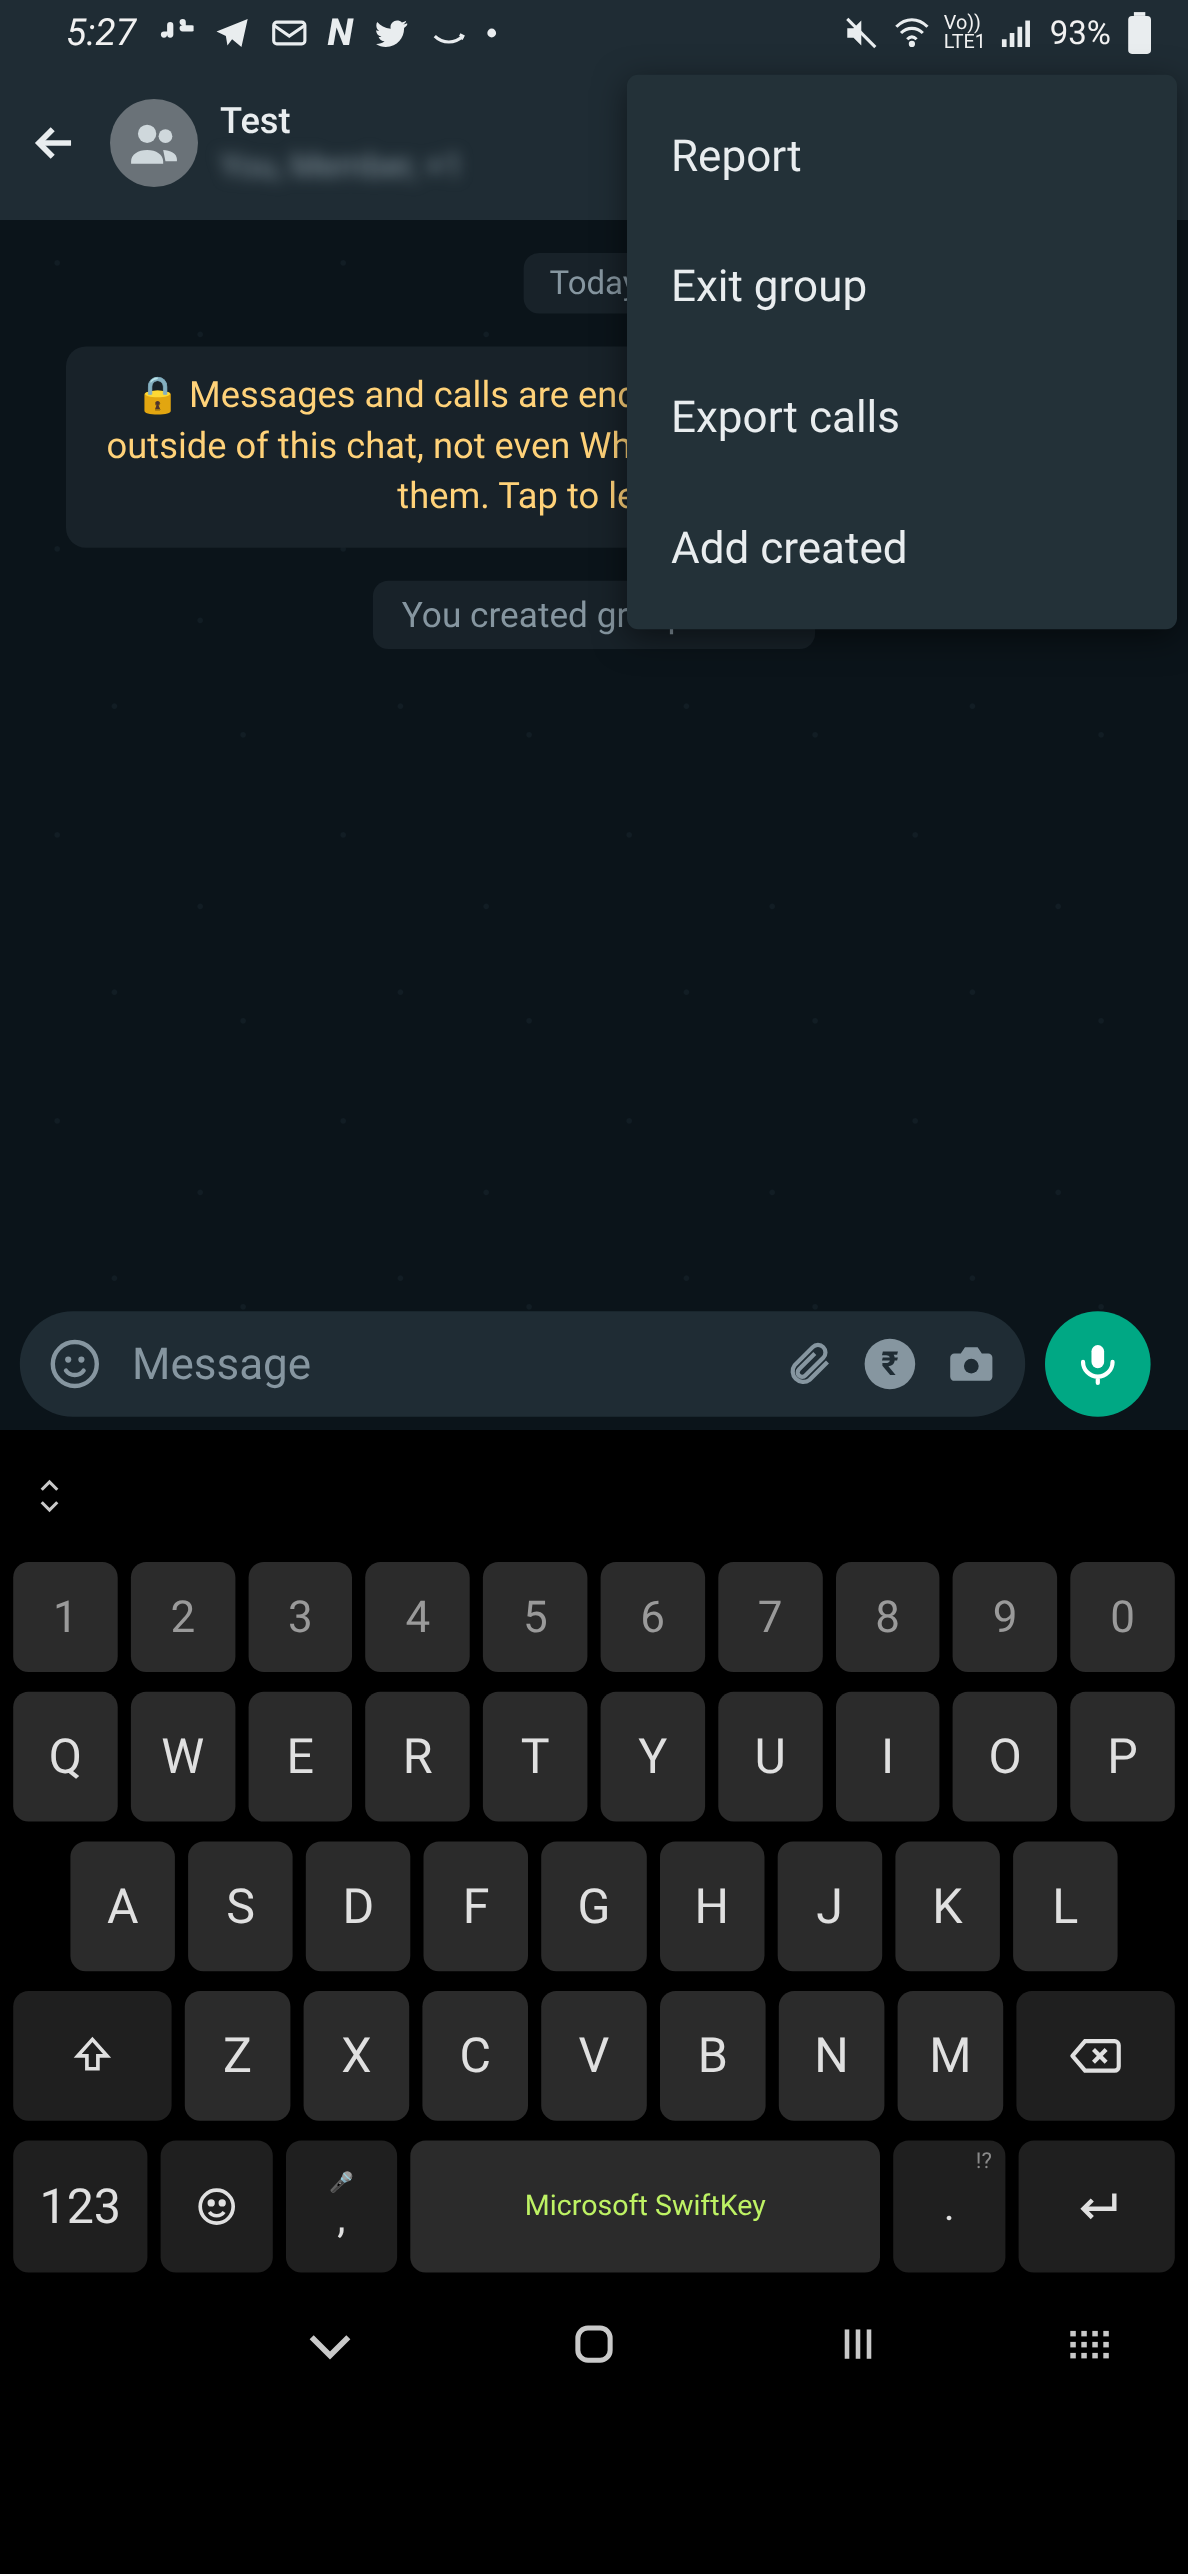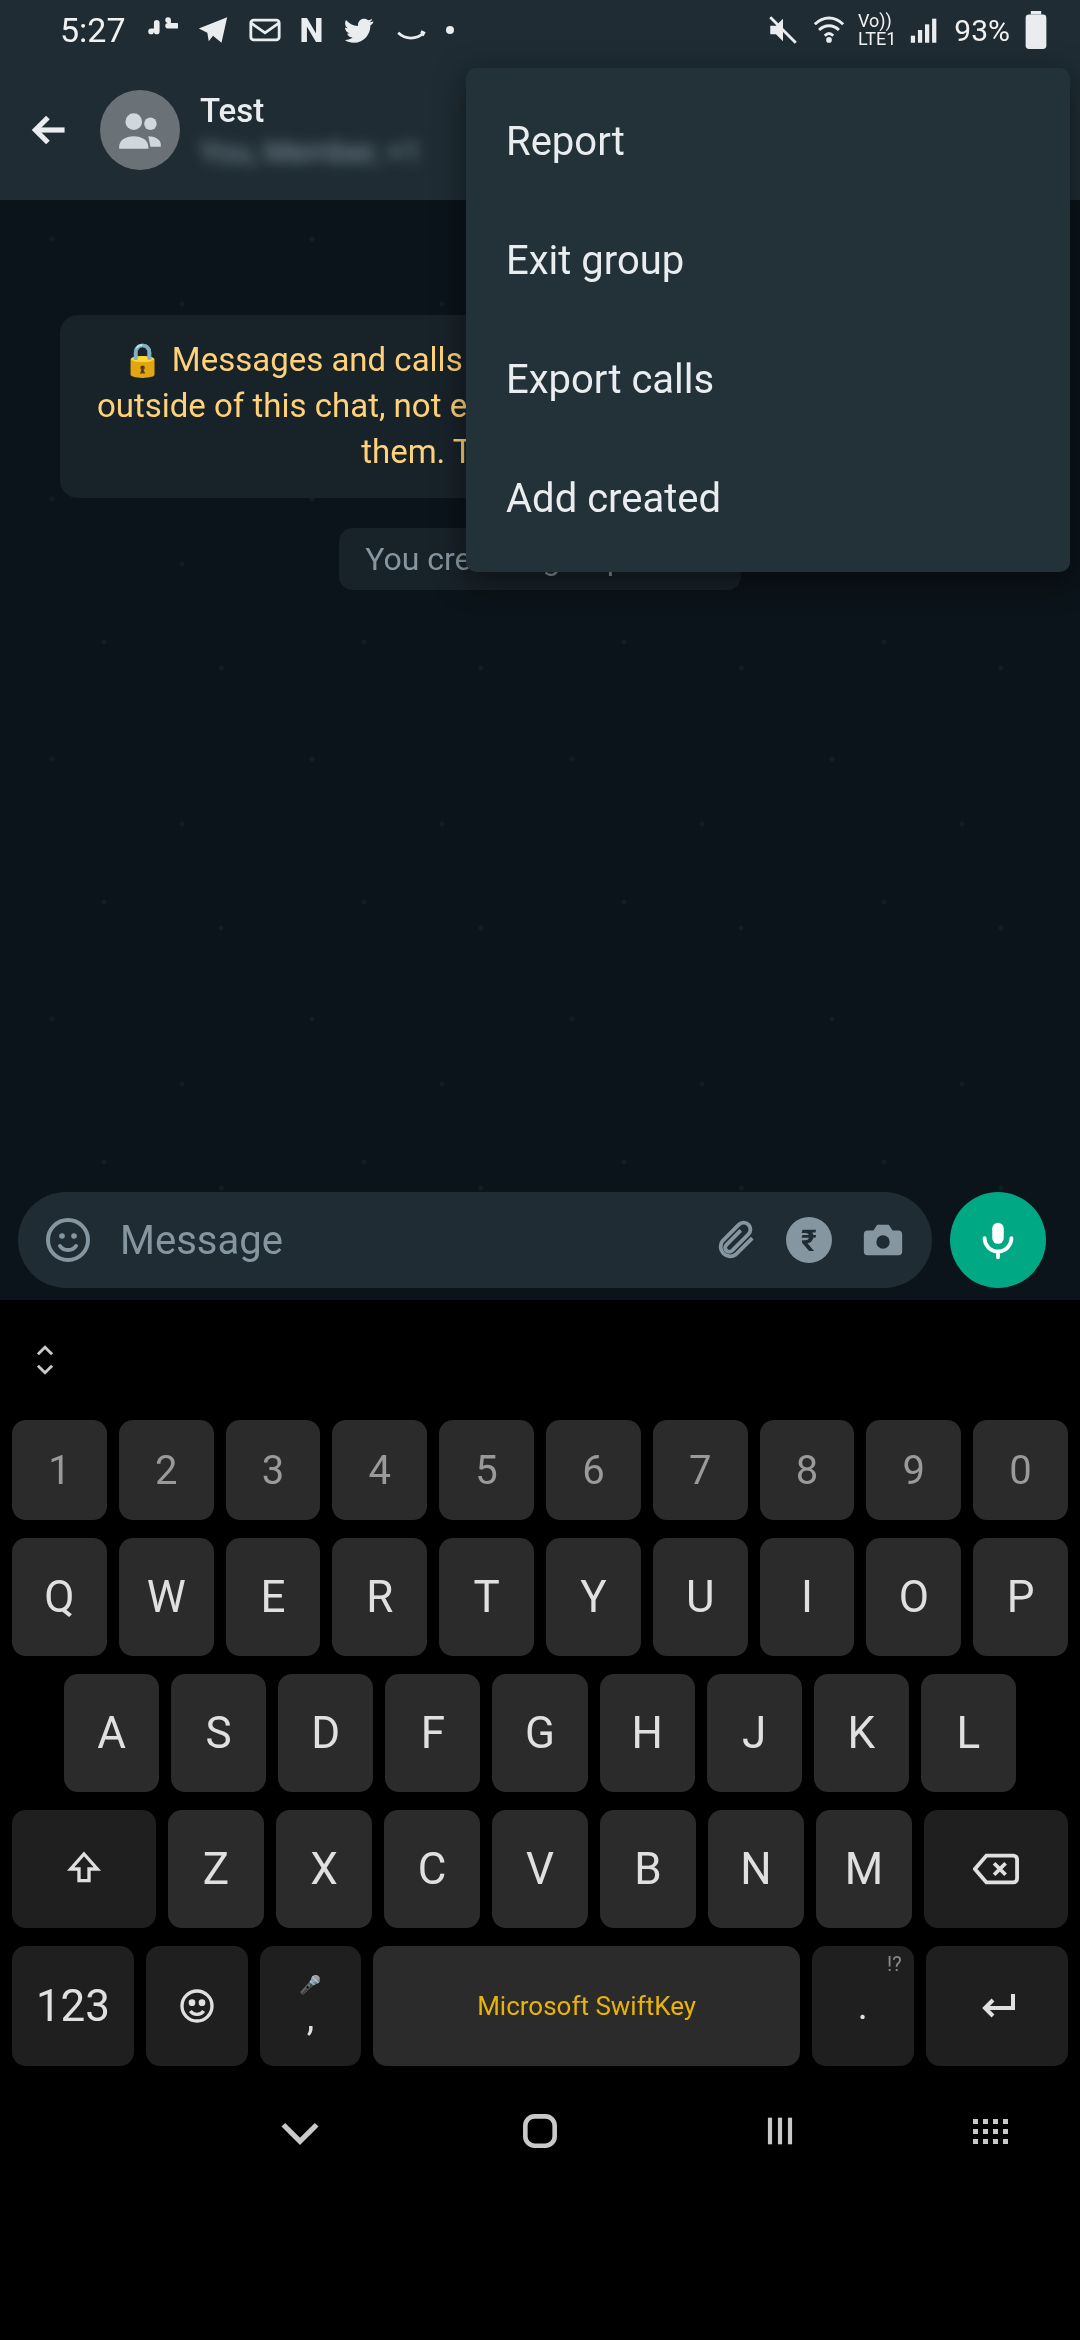--- a/index.html
+++ b/index.html
@@ -1,20 +1,20 @@
 <!DOCTYPE html>
 <html><head>
 <meta charset="utf-8">
 <style>
   * { margin:0; padding:0; box-sizing:border-box; font-family:-apple-system,Roboto,Arial,sans-serif; }
   html,body { width:1080px; height:2340px; background:#000; overflow:hidden; }
   .screen { width:1080px; height:2340px; position:relative; background:#0b141a; color:#e9edef; }
   
   .status-bar { height:60px; display:flex; justify-content:space-between; align-items:center; padding:0 30px 0 60px; font-size:34px; color:#f1f1f1; background:#1f2c34; }
-  .status-left { display:flex; align-items:center; gap:18px; }
+  .status-left { display:flex; align-items:center; gap:18px;font-style:italic; }
   .status-right { display:flex; align-items:center; gap:12px; font-size:30px; }
   .sb-icon { width:34px; height:34px; }
   .mini-dot { width:8px; height:8px; background:#e9edef; border-radius:50%; display:inline-block; }
   
   .app-header { height:140px; background:#1f2c34; display:flex; align-items:center; padding:0 20px; gap:20px; position:relative; }
   .back-btn { width:60px; height:60px; display:flex; align-items:center; justify-content:center; }
   .avatar { width:80px; height:80px; border-radius:50%; background:#6a7278; display:flex; align-items:center; justify-content:center; flex-shrink:0; }
   .header-titles { display:flex; flex-direction:column; justify-content:center; gap:4px; }
   .chat-title { font-size:33px; font-weight:500; color:#e9edef; }
   .chat-subtitle { font-size:30px; color:#8696a0; filter:blur(7px); }
@@ -32,37 +32,37 @@
   .lock { display:inline-block; margin-right:8px; }
   
   .input-area { position:absolute; left:0; right:16px; bottom:1040px; height:120px; display:flex; align-items:center; gap:18px; padding:0 18px; }
   .input-pill { flex:1; height:96px; background:#1f2c34; border-radius:50px; display:flex; align-items:center; padding:0 26px; gap:28px; }
   .input-pill .emoji { width:48px; height:48px; }
   .msg-input { flex:1; font-size:40px; color:#8696a0; }
   .pill-icon { width:46px; height:46px; display:flex; align-items:center; justify-content:center; }
   .rupee { width:46px; height:46px; border-radius:50%; background:#8696a0; color:#1f2c34; font-size:30px; display:flex; align-items:center; justify-content:center; font-weight:700;}
   .mic-btn { width:96px; height:96px; border-radius:50%; background:#00a884; display:flex; align-items:center; justify-content:center; }
   
-  .menu { position:absolute; top:68px; right:10px; width:604px; background:#233138; border-radius:10px; box-shadow:0 8px 30px rgba(0,0,0,.5); padding:14px 0; z-index:30; }
+  .menu { position:absolute; top:68px; right:10px; width:500px; background:#233138; border-radius:10px; box-shadow:0 8px 30px rgba(0,0,0,.5); padding:14px 0; z-index:30; }
   .menu-item { padding:36px 40px; font-size:40px; color:#e9edef; }
   
   .keyboard { position:absolute; left:0; right:0; bottom:0; height:1040px; background:#000; display:flex; flex-direction:column; }
   .suggest { height:120px; display:flex; align-items:center; }
   .sug-toggle { width:90px; display:flex; align-items:center; justify-content:center; }
   .sug-cells { flex:1; display:flex; }
   .sug-cell { flex:1; text-align:center; font-size:42px; color:#c9c9c9; display:flex; align-items:center; justify-content:center; }
   .sug-cell.mid { color:#fff; font-weight:500; }
   .krow { display:flex; gap:12px; padding:0 12px; margin-bottom:18px; }
   .key { flex:1; height:118px; background:#2b2b2b; border-radius:14px; display:flex; align-items:center; justify-content:center; font-size:44px; color:#e0e0e0; position:relative; }
   .key.num { color:#9a9a9a; font-size:40px; height:100px; }
   .krow.alpha1 { padding:0 12px; }
   .krow.alpha2 { padding:0 64px; }
   .key.wide { flex:1.5; }
   .key.fn { background:#1f1f1f; }
-  .krow.bottom .space { flex:4.2; background:#2b2b2b; font-size:26px; color:#eab308; }
+  .krow.bottom .space { flex:4.2; background:#2b2b2b; font-size:26px; color:#bef264; }
   .krow.bottom { margin-bottom:10px; }
   .krow.bottom .key { height:120px; }
   .hint { position:absolute; top:6px; right:12px; font-size:20px; color:#8a8a8a; }
   .navbar { height:110px; display:flex; align-items:center; justify-content:space-around; }
   .nav-slot { width:180px; display:flex; align-items:center; justify-content:center; }
   .nav-slot.blank { width:120px; }
   .kbd-icon { display:grid; grid-template-columns:repeat(4,5px); grid-auto-rows:5px; gap:5px; }
   .kbd-icon span { background:#c9c9c9; }
 </style>
 </head>

